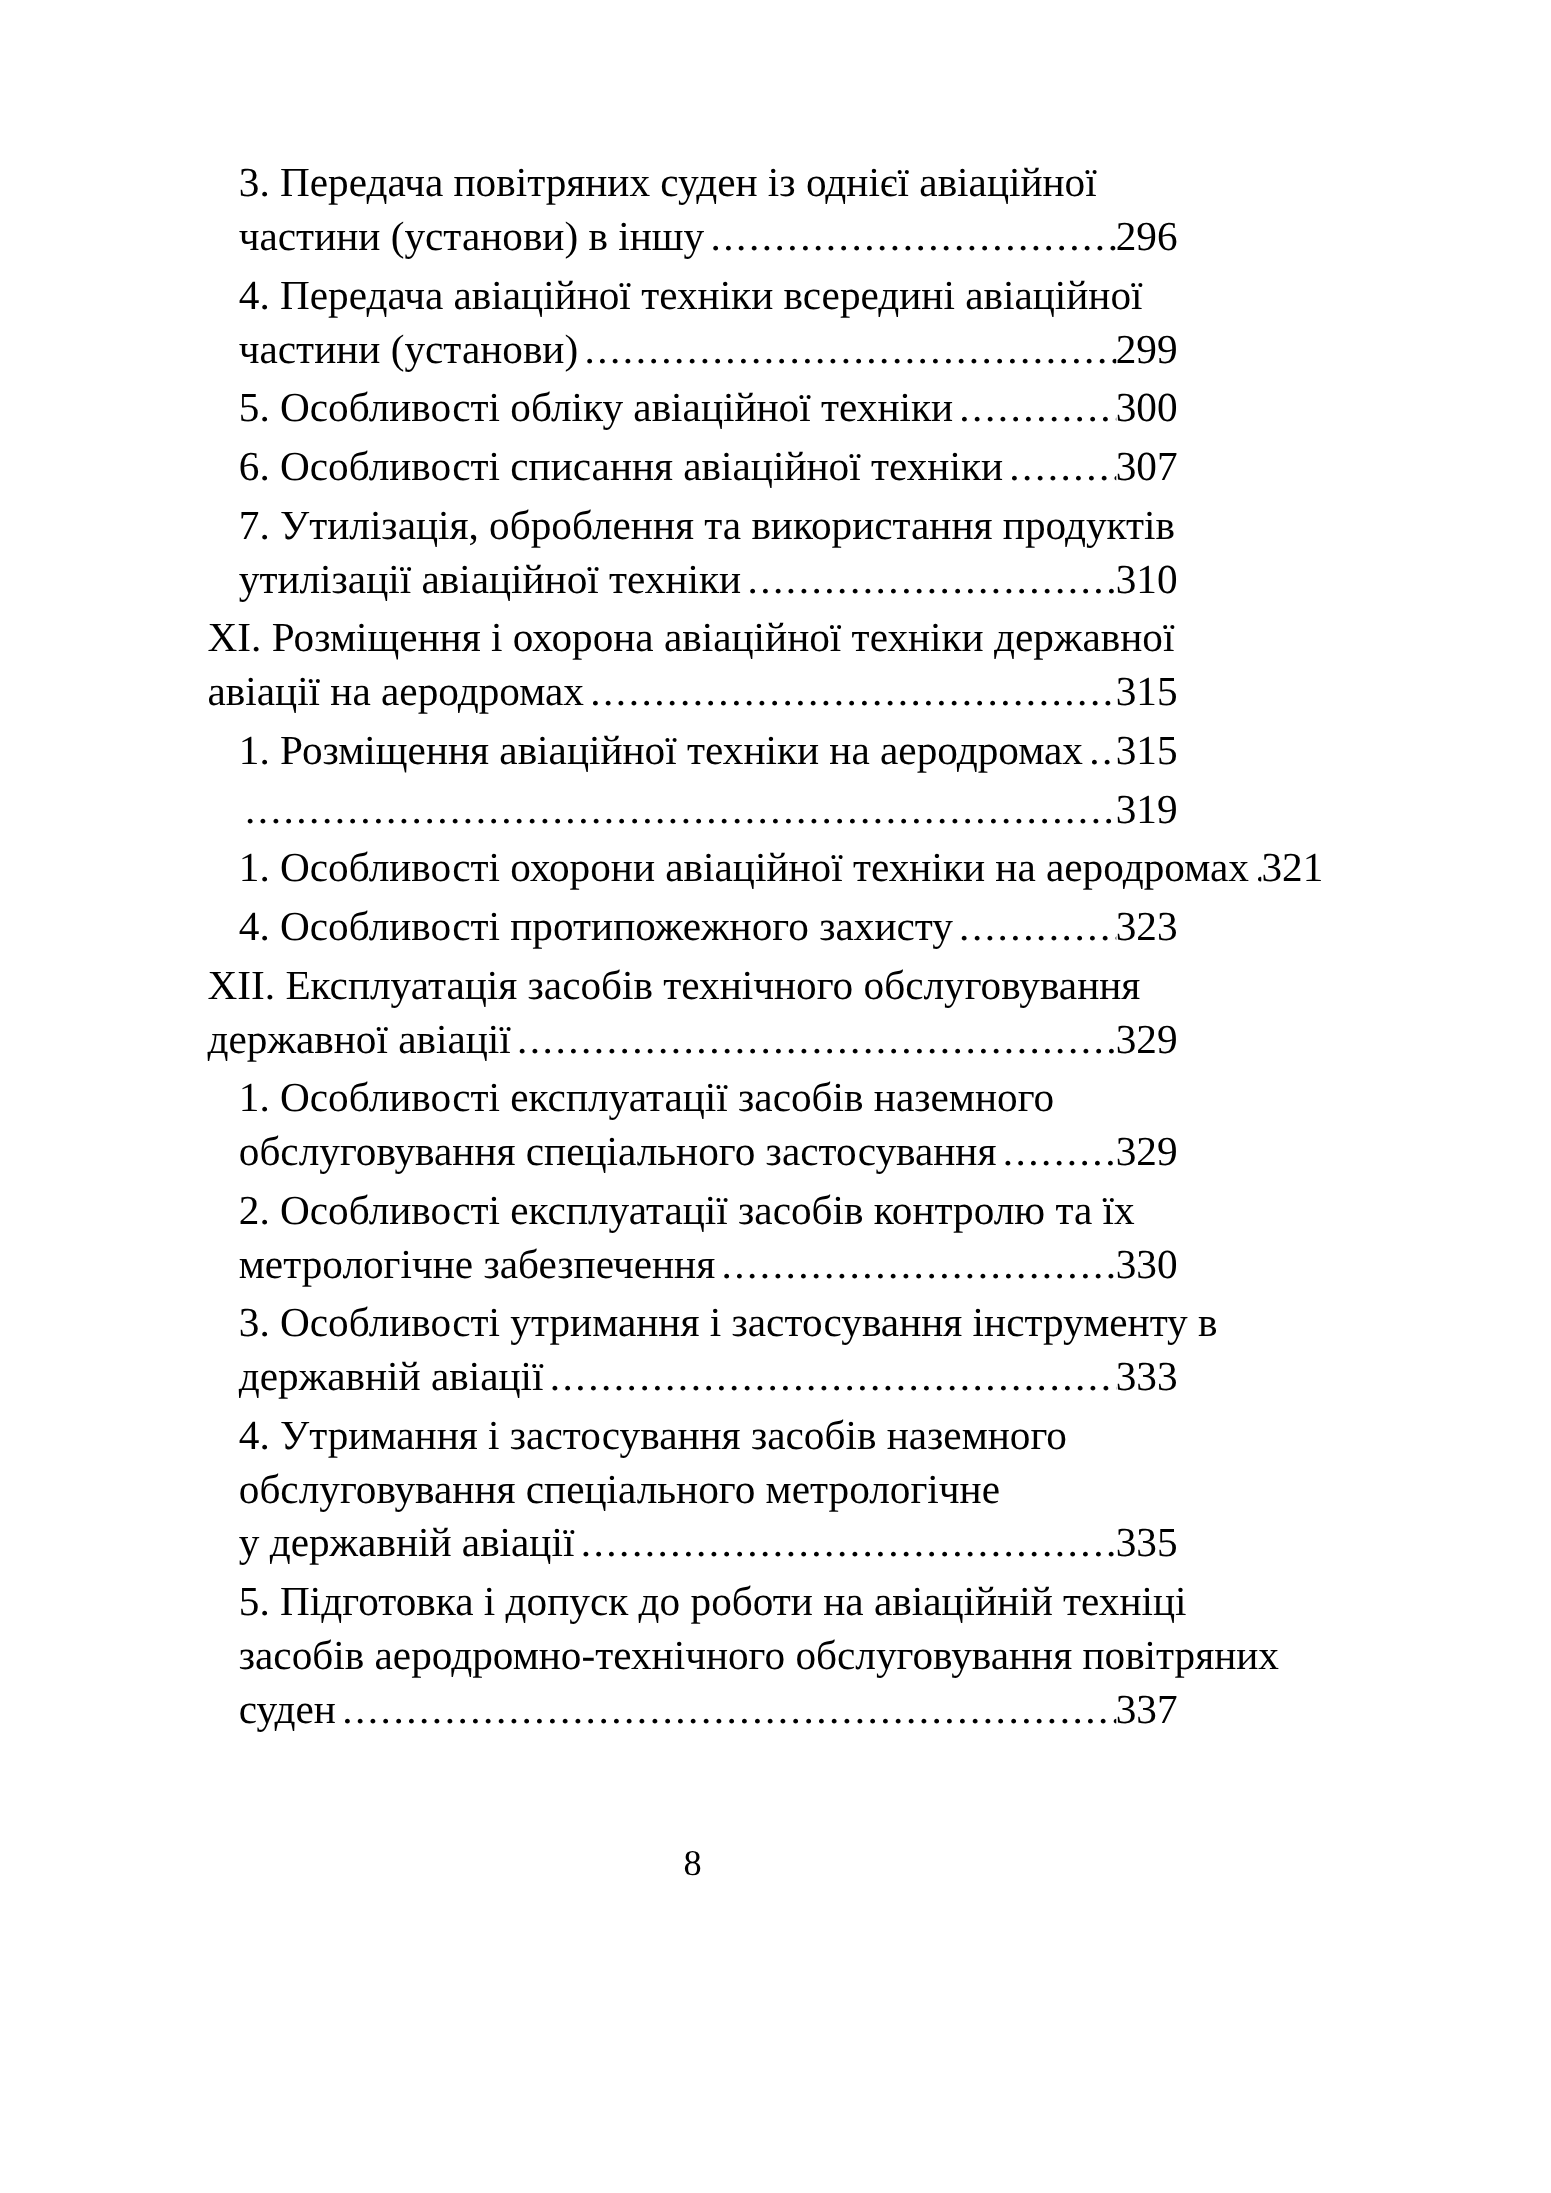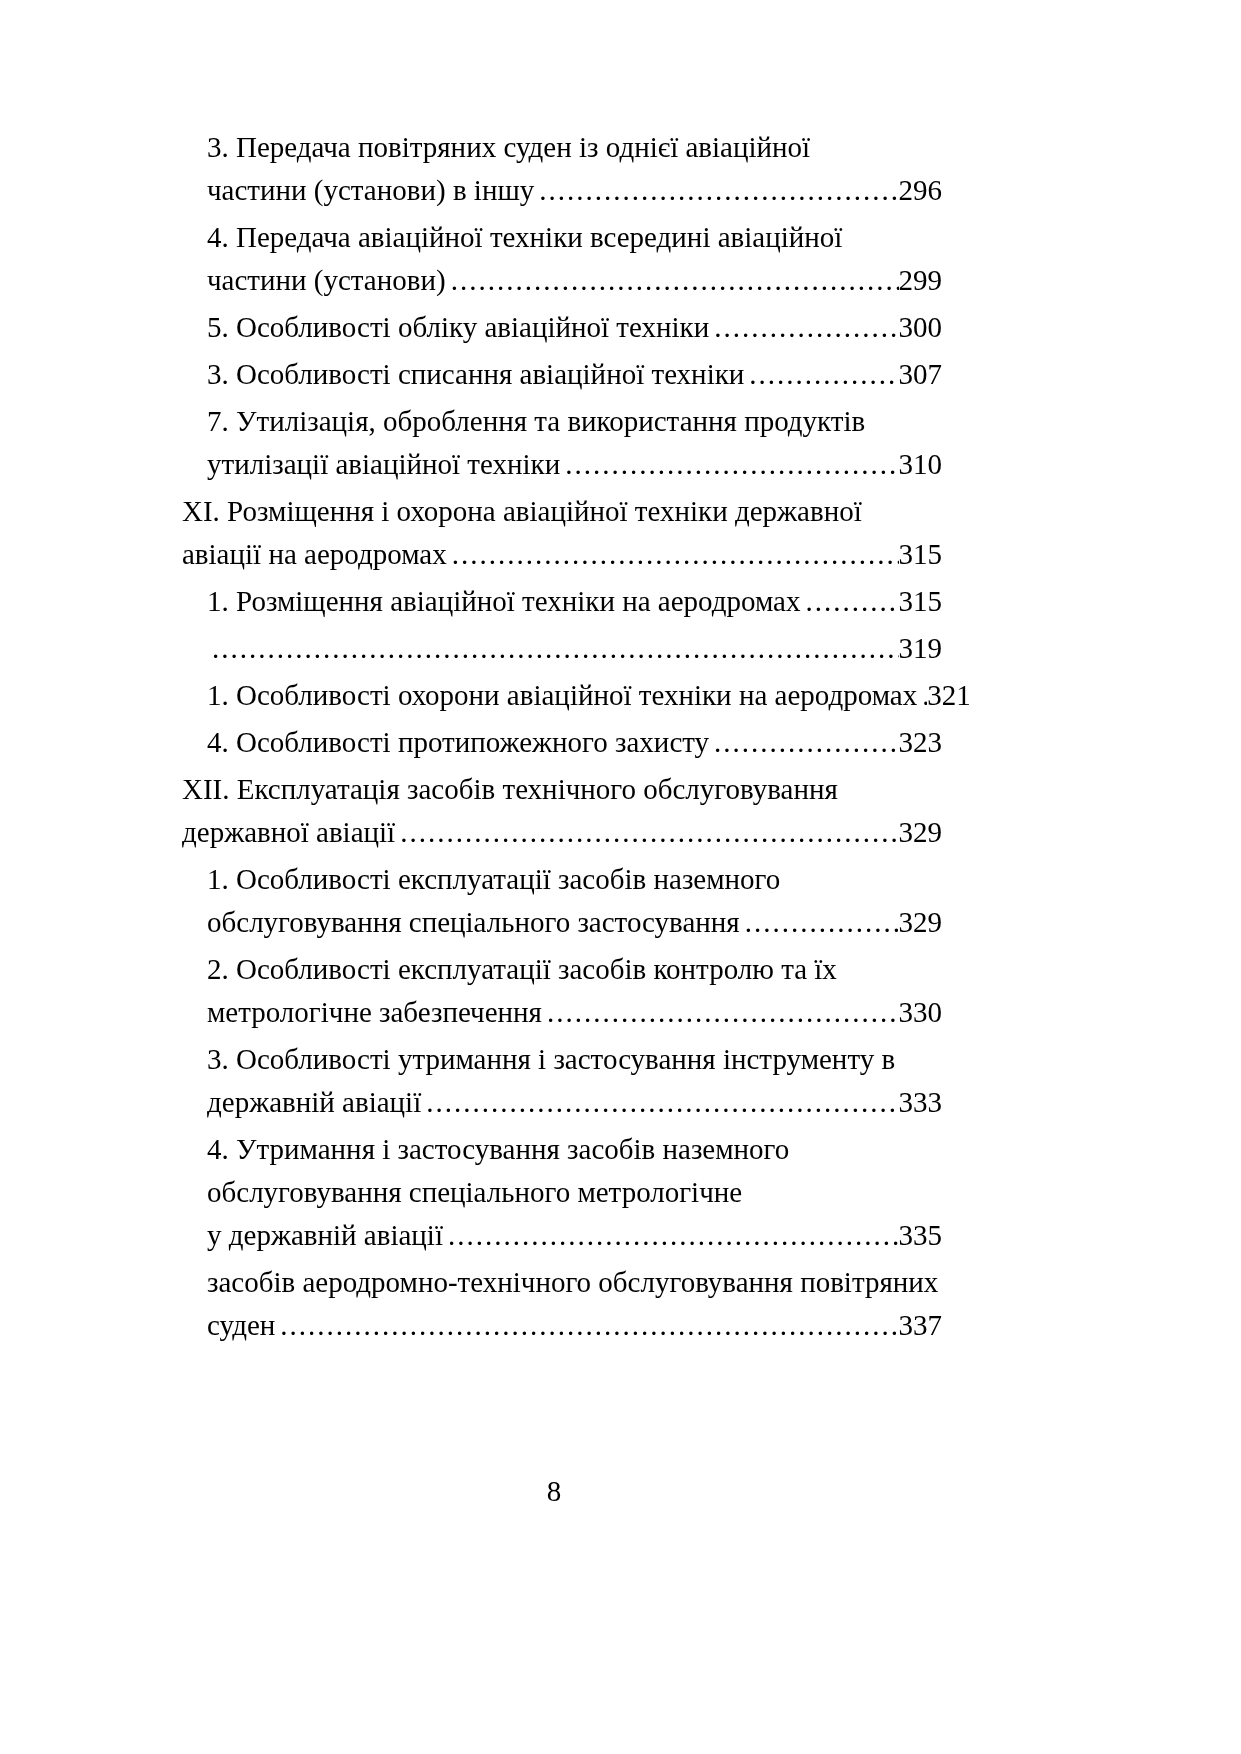--- a/index.html
+++ b/index.html
@@ -19,24 +19,23 @@
     inset: 0;
     background: #ffffff;
   }
   .toc {
     position: absolute;
     left: 166px;
     top: 126px;
     width: 776px;
   }
   .entry {
-    font-size: 29px;
+    font-size: 33px;
     line-height: 43px;
     margin-bottom: 4px;
-    margin-left: 16px;
   }
   .entry.item {
     padding-left: 25px;
     font-weight: normal;
   }
   .entry.chapter {
     padding-left: 0;
     font-weight: normal;
   }
   .line {
@@ -95,21 +94,21 @@
       </div>
       <div class="entry item">
         <div class="line leader-line">
           <span class="line-text">5. Особливості обліку авіаційної техніки</span>
           <span class="dots">............................................................................................................................................................................................................................................................................................................</span>
           <span class="pagenum">300</span>
         </div>
       </div>
       <div class="entry item">
         <div class="line leader-line">
-          <span class="line-text">3. Особливості списання авіаційної техніки</span>
+          <span class="line-text">6. Особливості списання авіаційної техніки</span>
           <span class="dots">............................................................................................................................................................................................................................................................................................................</span>
           <span class="pagenum">307</span>
         </div>
       </div>
       <div class="entry item">
         <div class="line">7. Утилізація, оброблення та використання продуктів</div>
         <div class="line leader-line">
           <span class="line-text">утилізації авіаційної техніки</span>
           <span class="dots">............................................................................................................................................................................................................................................................................................................</span>
           <span class="pagenum">310</span>
@@ -185,20 +184,21 @@
       <div class="entry item">
         <div class="line">4. Утримання і застосування засобів наземного</div>
         <div class="line">обслуговування спеціального метрологічне</div>
         <div class="line leader-line">
           <span class="line-text">у державній авіації</span>
           <span class="dots">............................................................................................................................................................................................................................................................................................................</span>
           <span class="pagenum">335</span>
         </div>
       </div>
       <div class="entry item">
+        <div class="line">5. Підготовка і допуск до роботи на авіаційній техніці</div>
         <div class="line">засобів аеродромно-технічного обслуговування повітряних</div>
         <div class="line leader-line">
           <span class="line-text">суден</span>
           <span class="dots">............................................................................................................................................................................................................................................................................................................</span>
           <span class="pagenum">337</span>
         </div>
       </div>
     </div>
   <div class="folio">8</div>
 </div>

